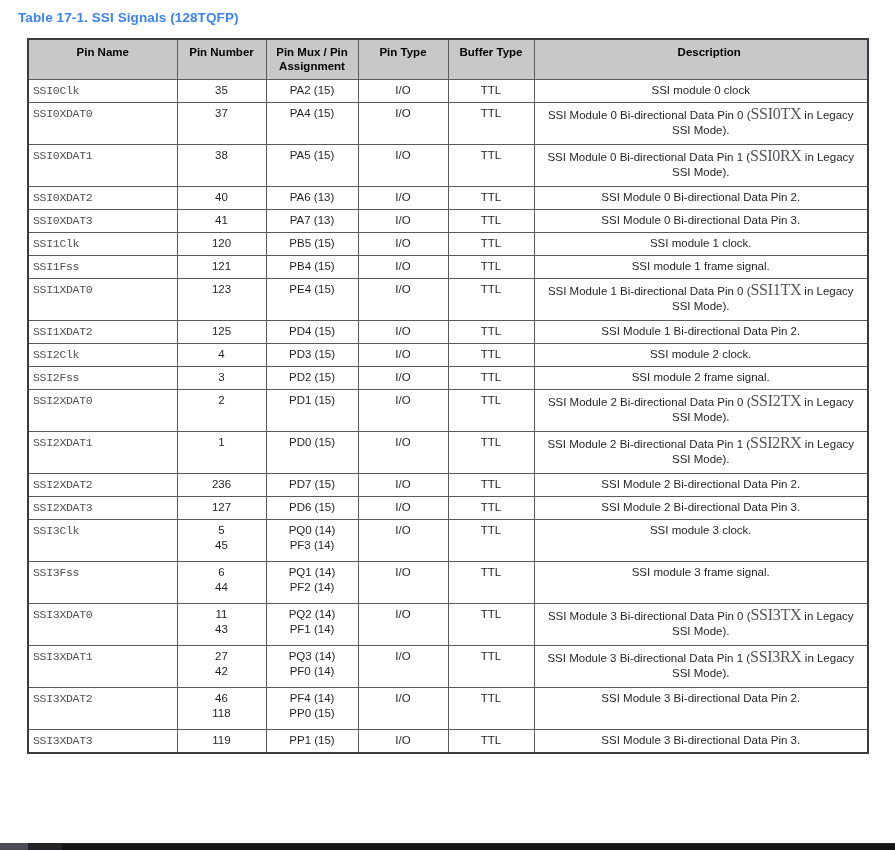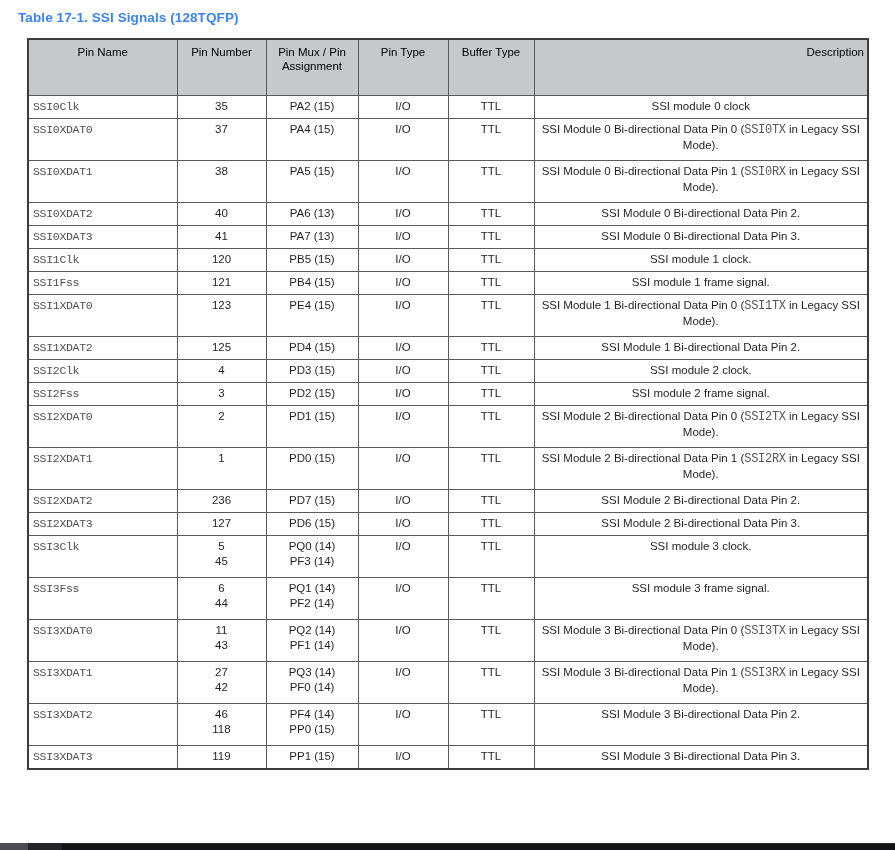--- a/index.html
+++ b/index.html
@@ -27,50 +27,50 @@
     table-layout:fixed;
     border:2px solid #3c3c3e;
   }
   table.signals th, table.signals td {
     border:1px solid #5a5a5c;
     vertical-align:top;
   }
   table.signals th {
     background:#c7c8c9;
     font-size:11.5px;
-    font-weight:normal;
+    font-weight:bold;
     text-align:center;
     padding:5px 3px;
-    height:56px;
+    height:40px;
     line-height:14px;
     color:#000000;
   }
-  table.signals th.h-desc { text-align:right; padding-left:20px; }
+  table.signals th.h-desc { text-align:center; padding-left:20px; }
   table.signals td {
     font-size:11.5px;
     line-height:15px;
     padding:3px 4px 4px;
     background:#ffffff;
   }
   tr.x2 td { height:42px; }
   td.c-name {
     text-align:left;
     font-family:"Liberation Mono", monospace;
     font-size:10.5px;
     color:#4f4f52;
     letter-spacing:-0.3px;
   }
   td.c-num, td.c-mux, td.c-type, td.c-buf {
     text-align:center;
     white-space:pre-line;
   }
   td.c-desc { text-align:center; padding-left:5px; }
   .mono-inline {
-    font-family:Liberation Mono, monospace;
-    font-size:12px;
+    font-family:Liberation Serif, serif;
+    font-size:16px;
     color:#55555a;
     letter-spacing:-0.3px;
     margin-top:27px;
   }
   .bottom-bar {
     position:absolute;
     left:0; bottom:0;
     width:895px; height:7px;
     display:flex;
   }

